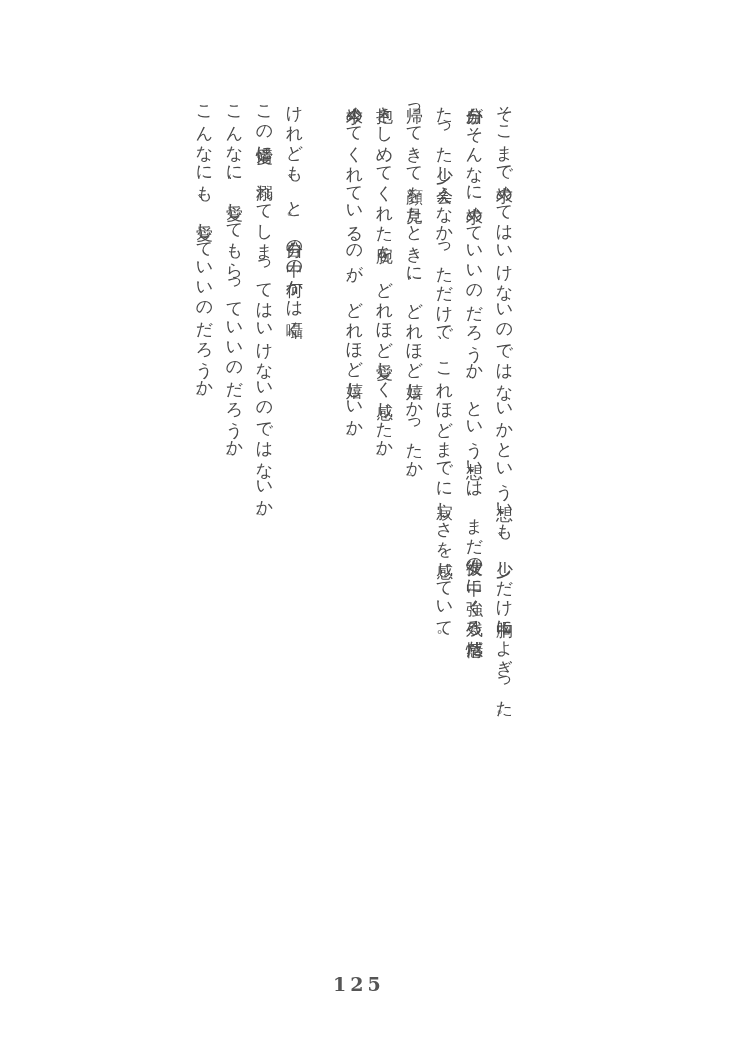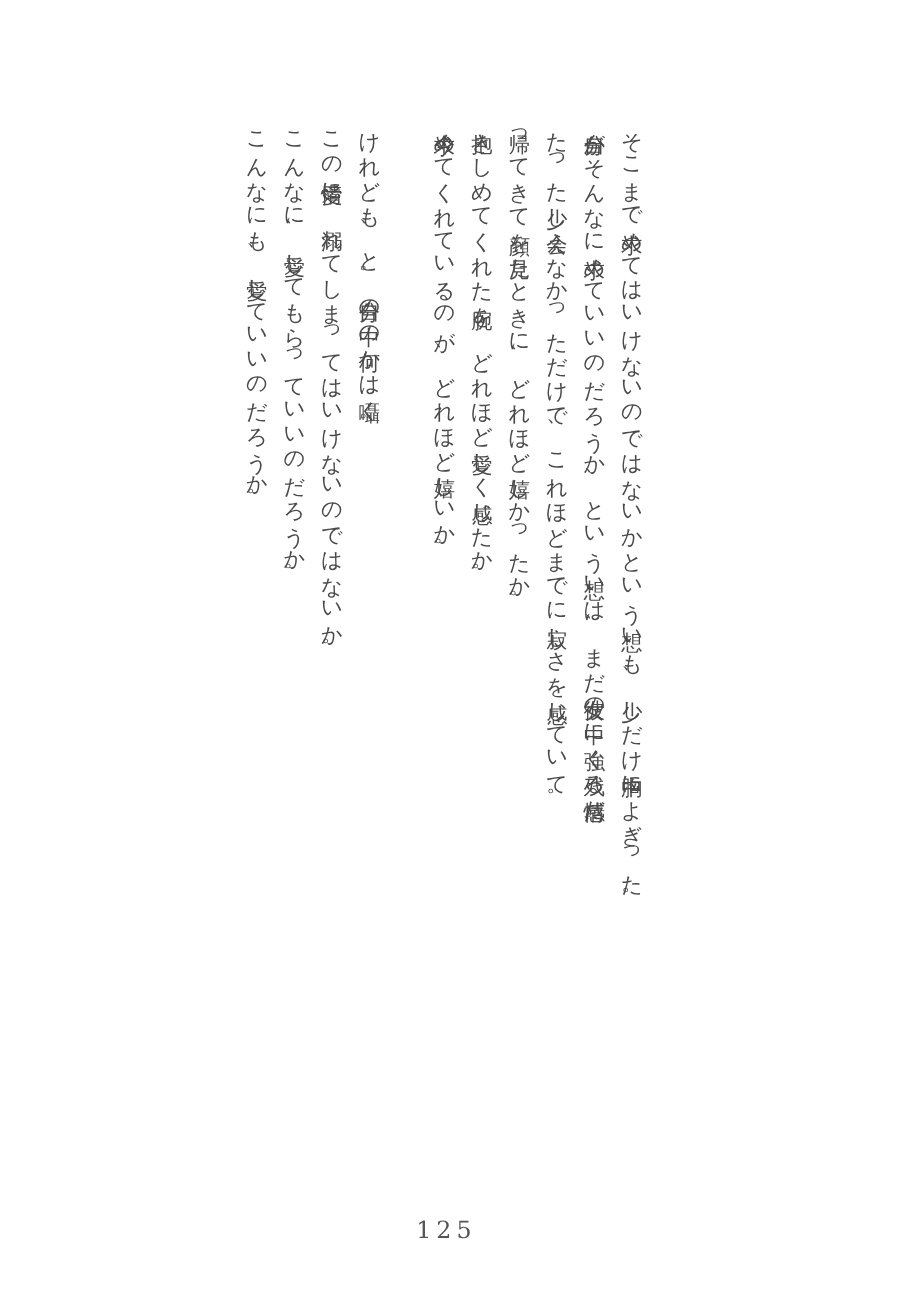--- a/index.html
+++ b/index.html
@@ -43,21 +43,21 @@
     margin: 0;
     padding: 0;
   }
   .page-number {
     position: absolute;
     top: 973px;
     left: 333px;
     font-size: 19px;
     letter-spacing: 4px;
     color: #555555;
-    font-weight: 400;
+    font-weight: 700;
   }
 </style>
 </head>
 <body>
 
 <div class="book-page">
 
   <div class="text-block">
 
     <div class="paragraph">

